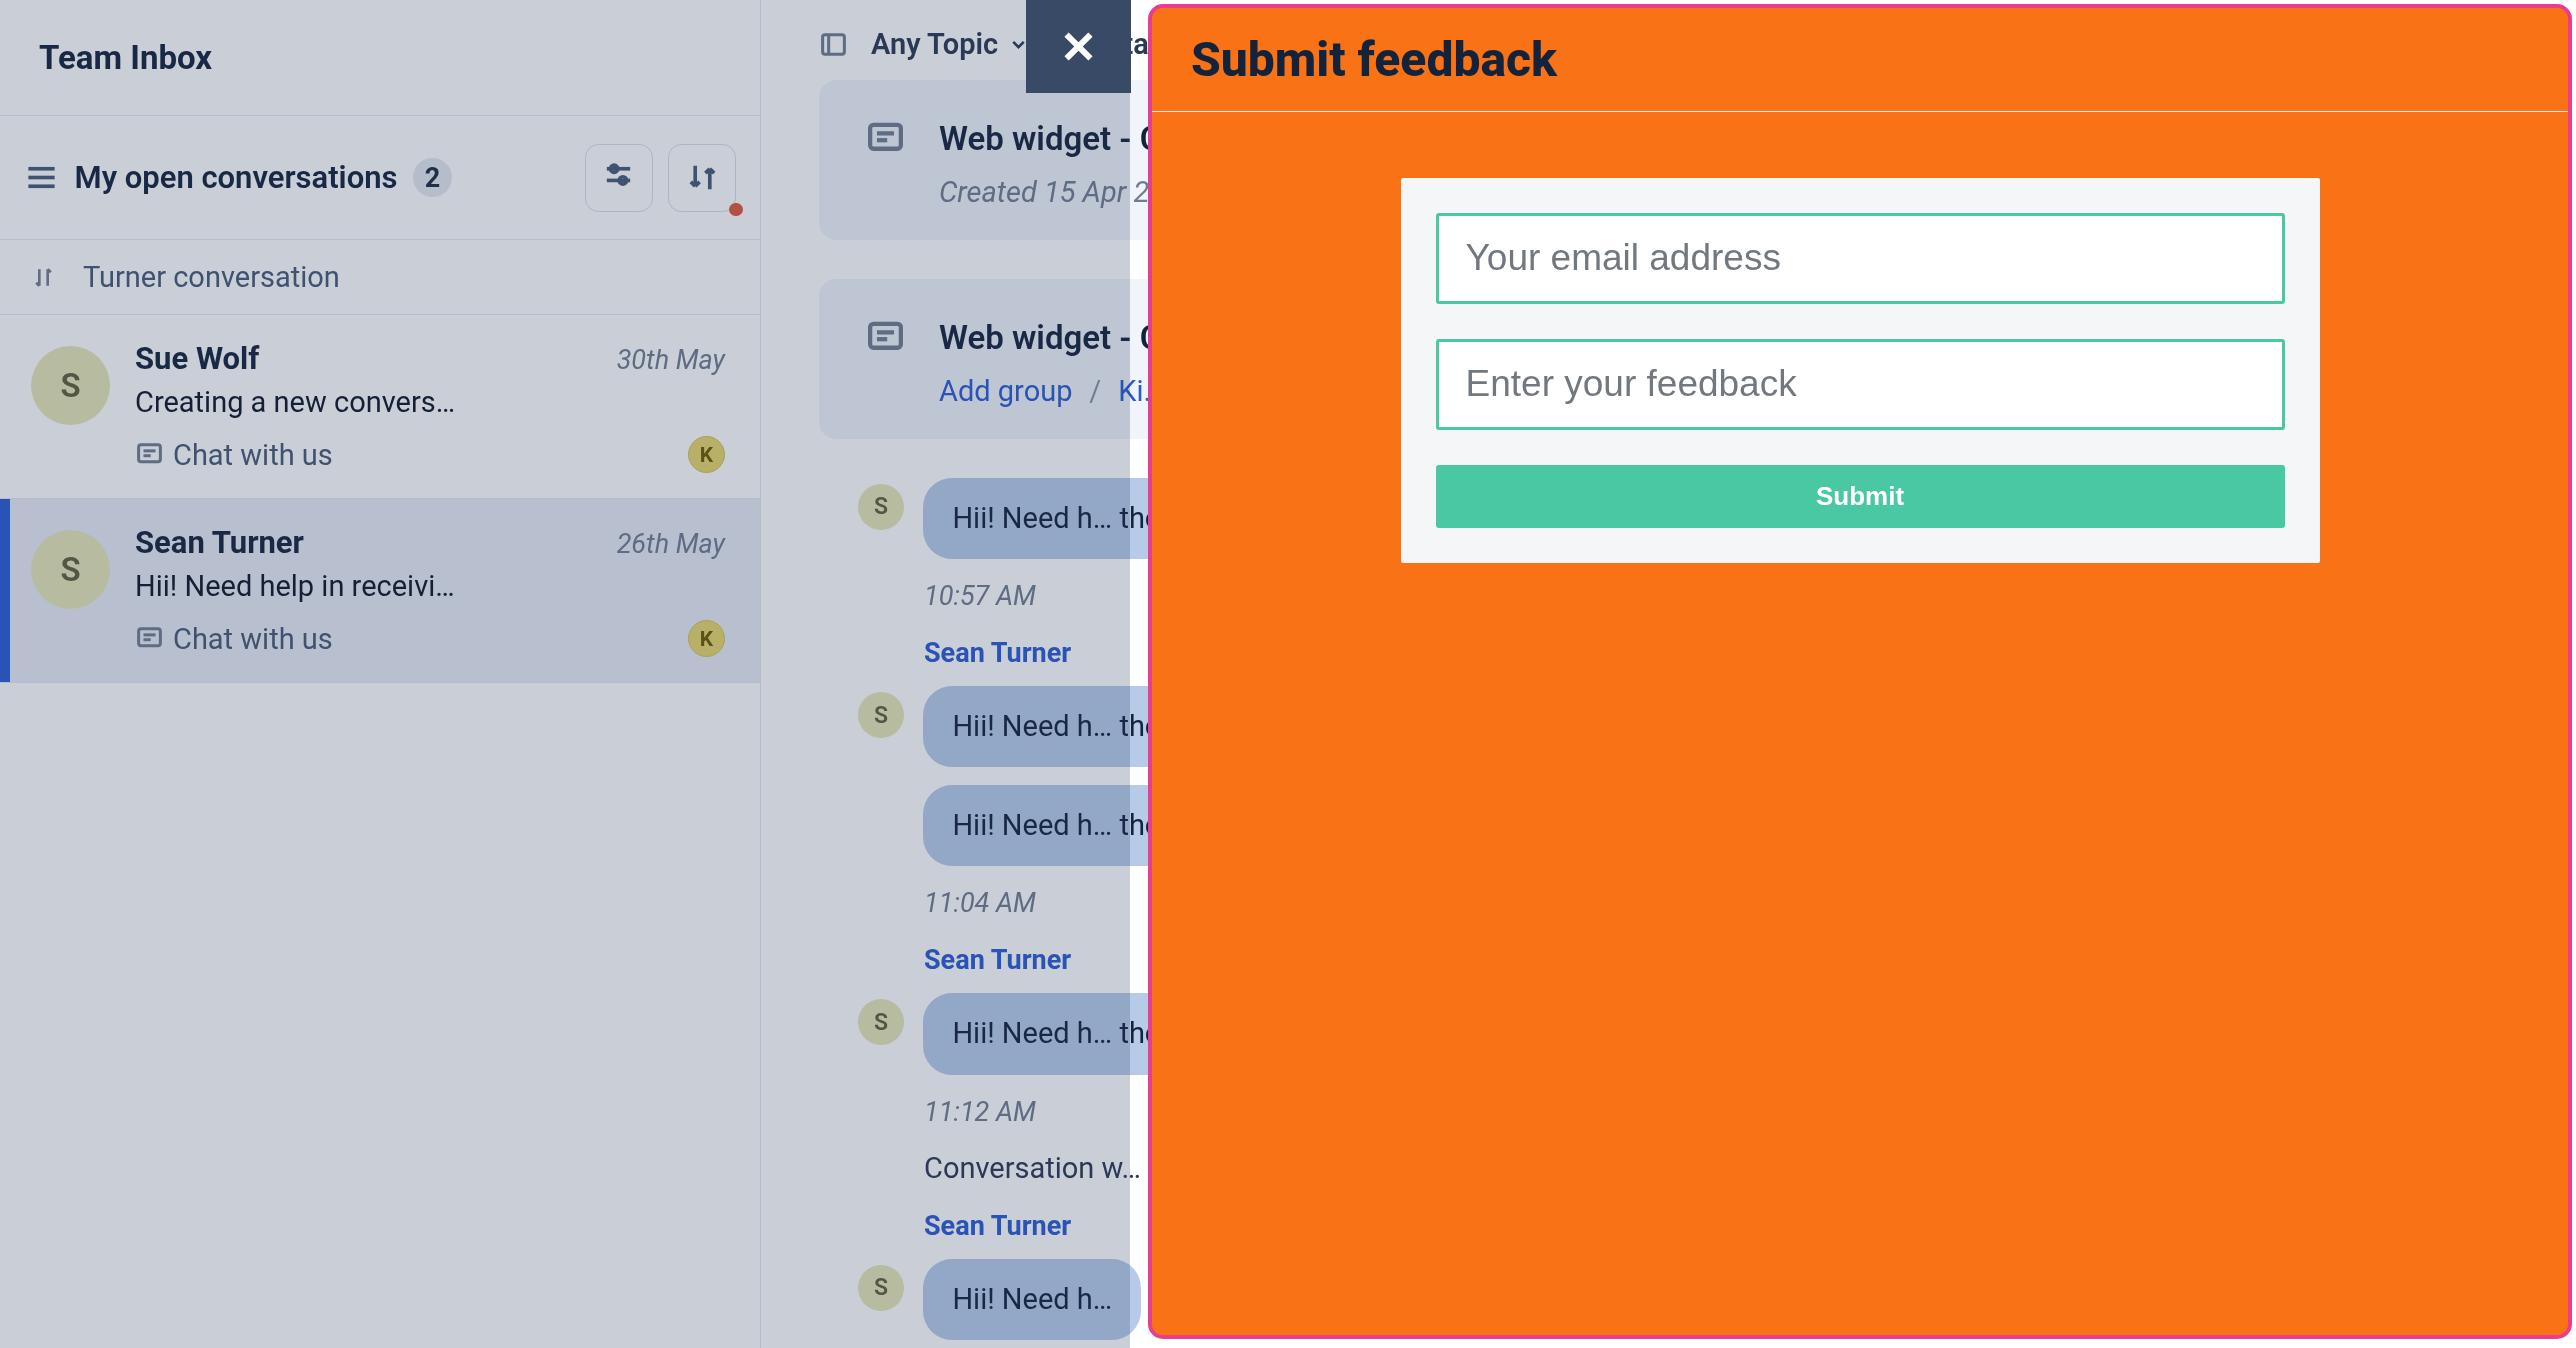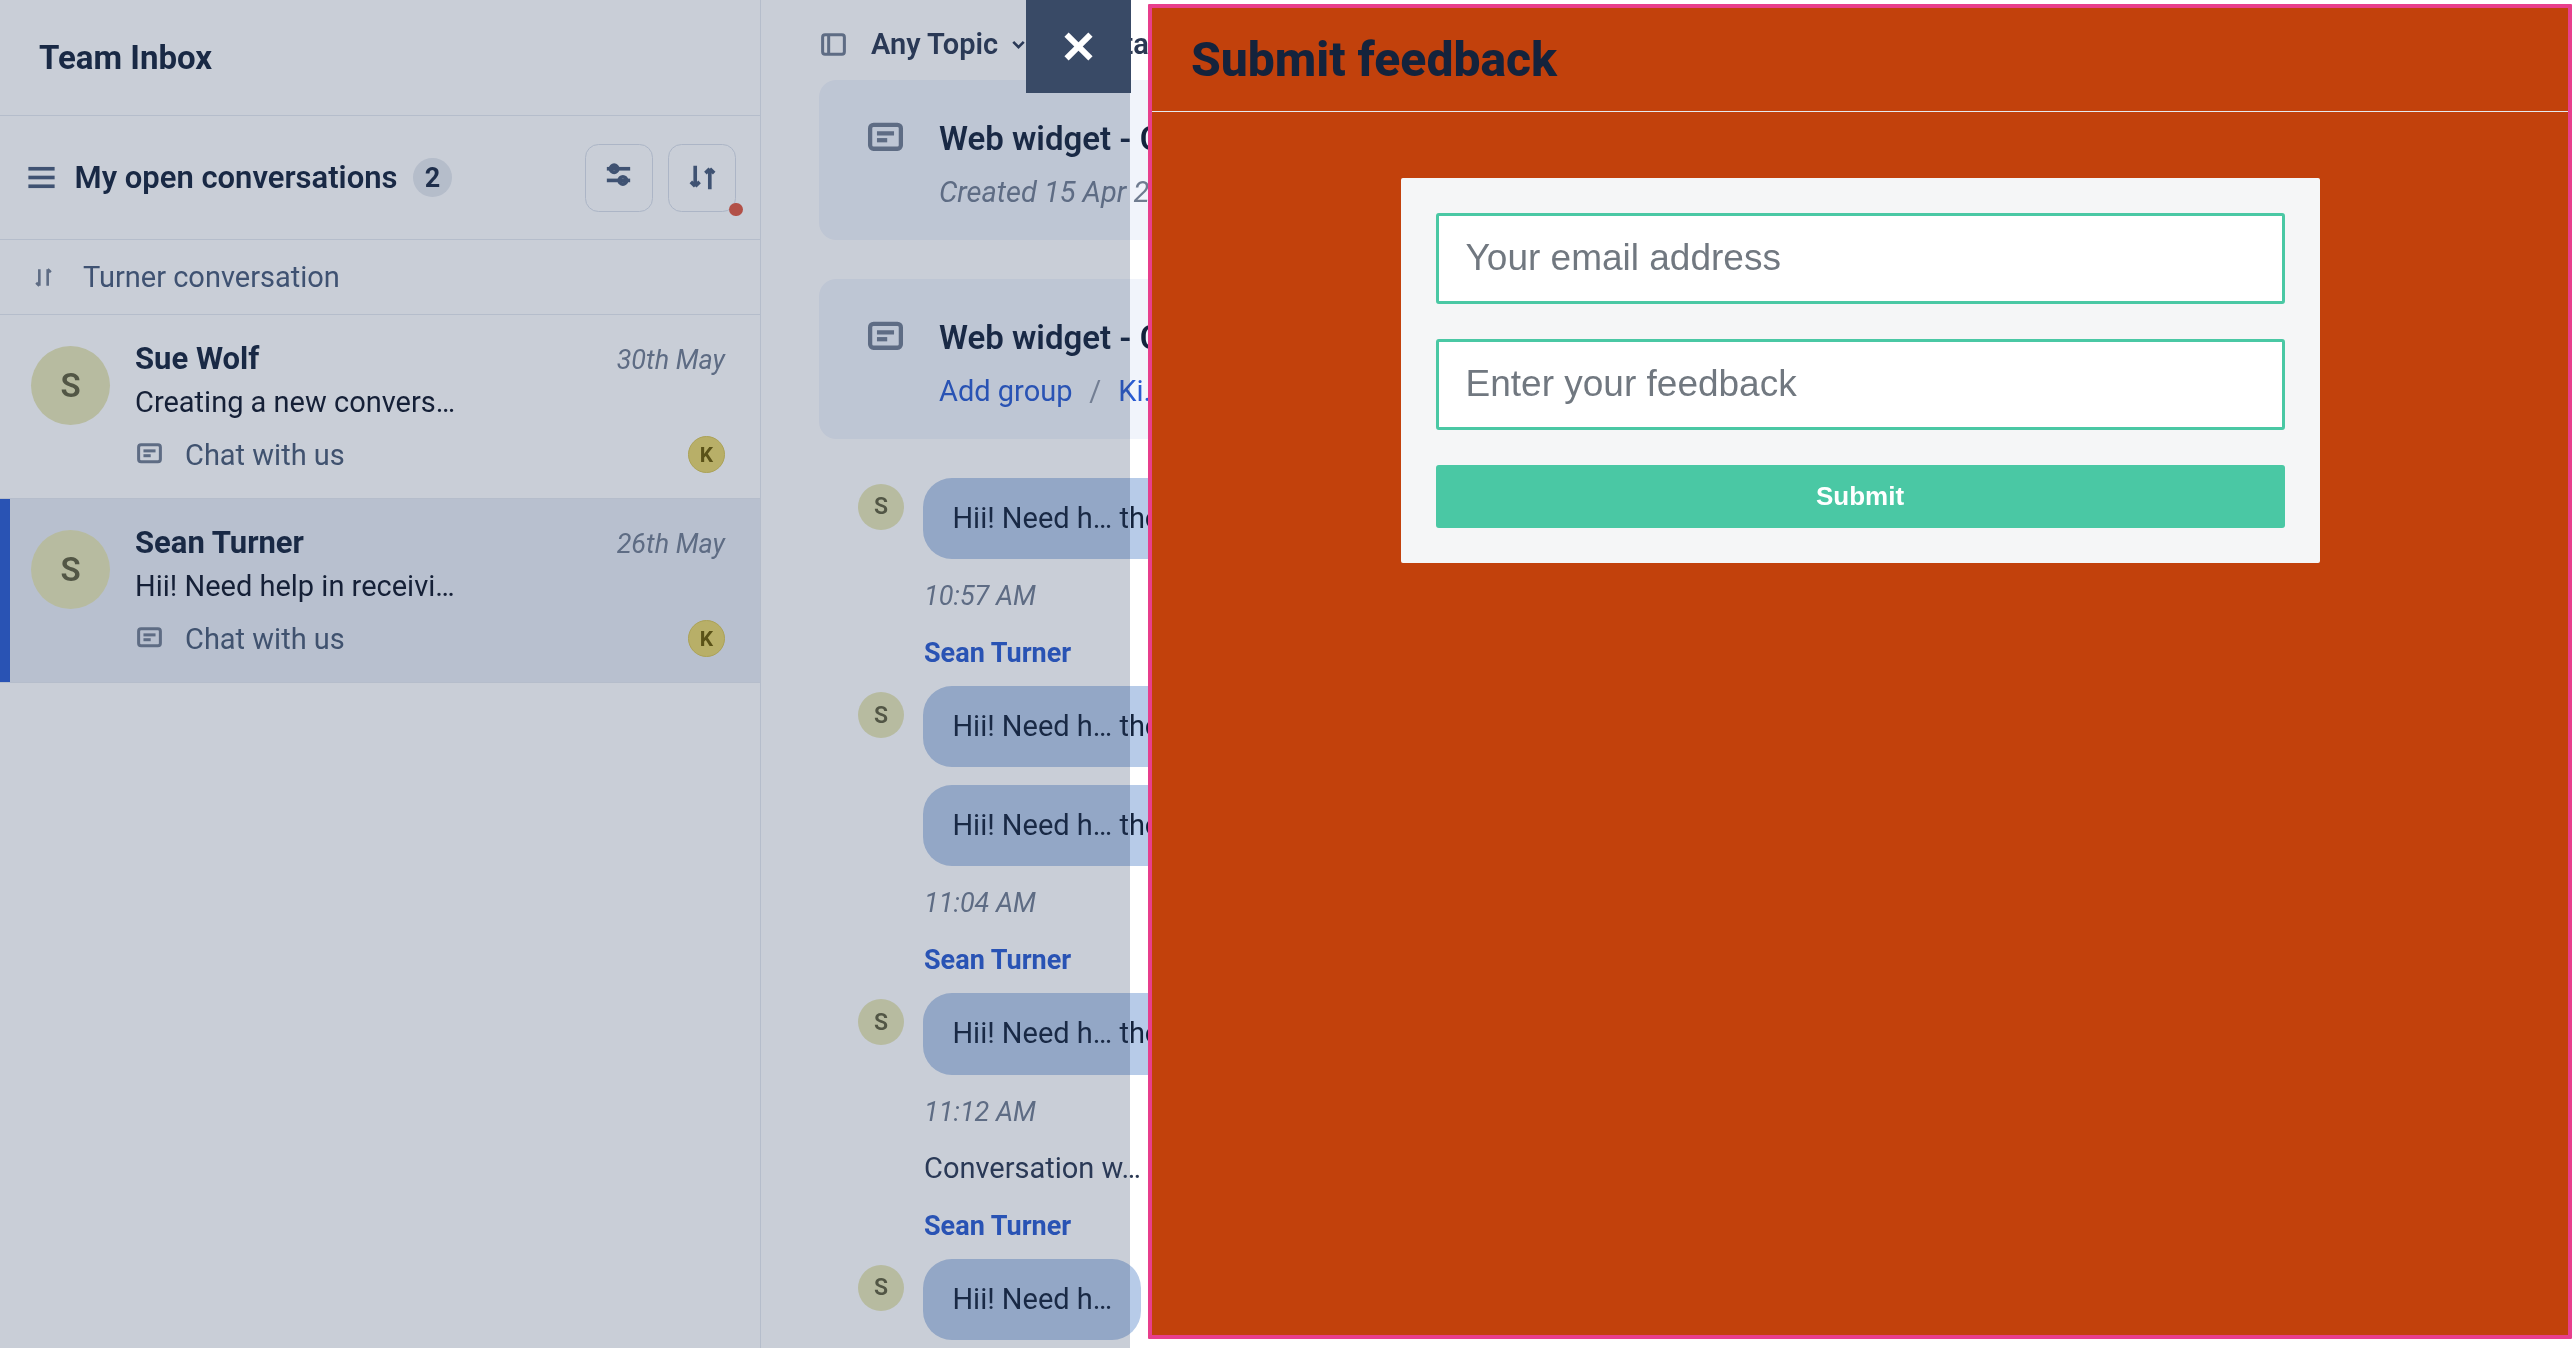--- a/index.html
+++ b/index.html
@@ -20,21 +20,21 @@
   .sort-row span { font-size:29px; color:#475a78; }
   .conv-item { position:relative; padding:25px 35px 25px 31px; border-bottom:1px solid #e4e8ef; display:flex; gap:25px; }
   .conv-item.selected { background:#e9edf4; }
   .conv-item.selected::before { content:""; position:absolute; left:0; top:0; bottom:0; width:9.7px; background:#2a5bd1; }
   .avatar { width:79px; height:79px; border-radius:50%; background:#e7e6b6; display:flex; align-items:center; justify-content:center; font-size:33px; font-weight:600; color:#605f3d; flex-shrink:0; margin-top:5.8px; }
   .conv-body { flex:1; min-width:0; }
   .conv-top { display:flex; align-items:baseline; gap:15.5px; }
   .conv-name { font-size:31px; font-weight:700; color:#14233c; }
   .conv-date { margin-left:auto; font-size:27px; font-style:italic; color:#707c90; }
   .conv-preview { font-size:29px; color:#0f172a; margin-top:7.7px; white-space:nowrap; overflow:hidden; text-overflow:ellipsis; max-width:368px; }
-  .conv-bottom { display:flex; align-items:center; gap:21px; margin-top:17.4px; }
+  .conv-bottom { display:flex; align-items:center; gap:9px; margin-top:17.4px; }
   .widget-icon { width:29px; height:29px; stroke:#707c90; fill:none; stroke-width:2.5; }
   .conv-source { font-size:29px; color:#485a75; }
   .k-badge { margin-left:auto; width:37px; height:37px; border-radius:50%; background:#e9d66b; display:flex; align-items:center; justify-content:center; font-size:21px; font-weight:700; color:#6b5a00; border:1px solid #d7c454; }
 
   .mid-col { position:absolute; left:761px; top:0; right:0; height:1349px; padding:27px 39px 0 58px; }
   .toolbar { display:flex; align-items:center; gap:23px; font-size:29px; color:#2b3953; margin-bottom:19.4px; }
   .topic-icon { width:29px; height:29px; stroke:#707c90; fill:none; stroke-width:2.5; }
   .dropdown { display:flex; align-items:center; gap:9.7px; font-weight:600; }
   .chev { width:21px; height:21px; stroke:#2b3953; fill:none; stroke-width:3; }
 
@@ -50,21 +50,21 @@
   .msg-avatar { width:46px; height:46px; border-radius:50%; background:#e7e6b6; display:flex; align-items:center; justify-content:center; font-size:23px; font-weight:600; color:#605f3d; flex-shrink:0; margin-top:5.8px; }
   .msg-avatar.invisible { visibility:hidden; }
   .bubble { background:#b7cbe8; border-radius:29px; padding:21px 29px; font-size:29px; line-height:1.35; color:#14233c; max-width:503px; }
   .msg-time { font-size:27px; font-style:italic; color:#707c90; margin:21px 0 9.7px 66px; }
   .msg-author { font-size:27px; font-weight:700; color:#2a5bd1; margin:25px 0 0 66px; }
   .sys-msg { font-size:29px; color:#2b3953; margin:23px 0 0 66px; }
 
   .overlay-close { position:absolute; left:1026px; top:0; width:105px; height:93px; background:#394a66; display:flex; align-items:center; justify-content:center; }
   .overlay-close svg { width:41px; height:41px; stroke:#fff; stroke-width:3.5; fill:none; }
 
-  .panel { position:absolute; left:1148px; top:3.9px; right:3.9px; bottom:9.7px; background:#c2410c; border:4.8px solid #e83e8c; border-radius:1px; }
+  .panel { position:absolute; left:1148px; top:3.9px; right:3.9px; bottom:9.7px; background:#f97316; border:4.8px solid #e83e8c; border-radius:15px; }
   .panel-header { padding:23px 39px; border-bottom:1.9px solid #e6e9ee; }
   .panel-header h1 { font-size:48px; font-weight:800; color:#14233c; }
   .panel-body { padding:66px 58px; display:flex; justify-content:center; }
   .form-card { width:919px; background:#f5f6f7; padding:35px; border-radius:1.9px; }
   .field { width:100%; height:91px; border:3.9px solid #4ac8a4; border-radius:2.9px; padding:0 27px; font-size:37px; color:#14233c; margin-bottom:35px; background:#fff; outline:none; }
   .field::placeholder { color:#717880; }
   .submit-btn { width:100%; height:63px; background:#4ac8a4; border:none; border-radius:2.9px; font-size:26px; font-weight:600; color:#fff; cursor:pointer; }
 </style>
 </head>
 <body>

